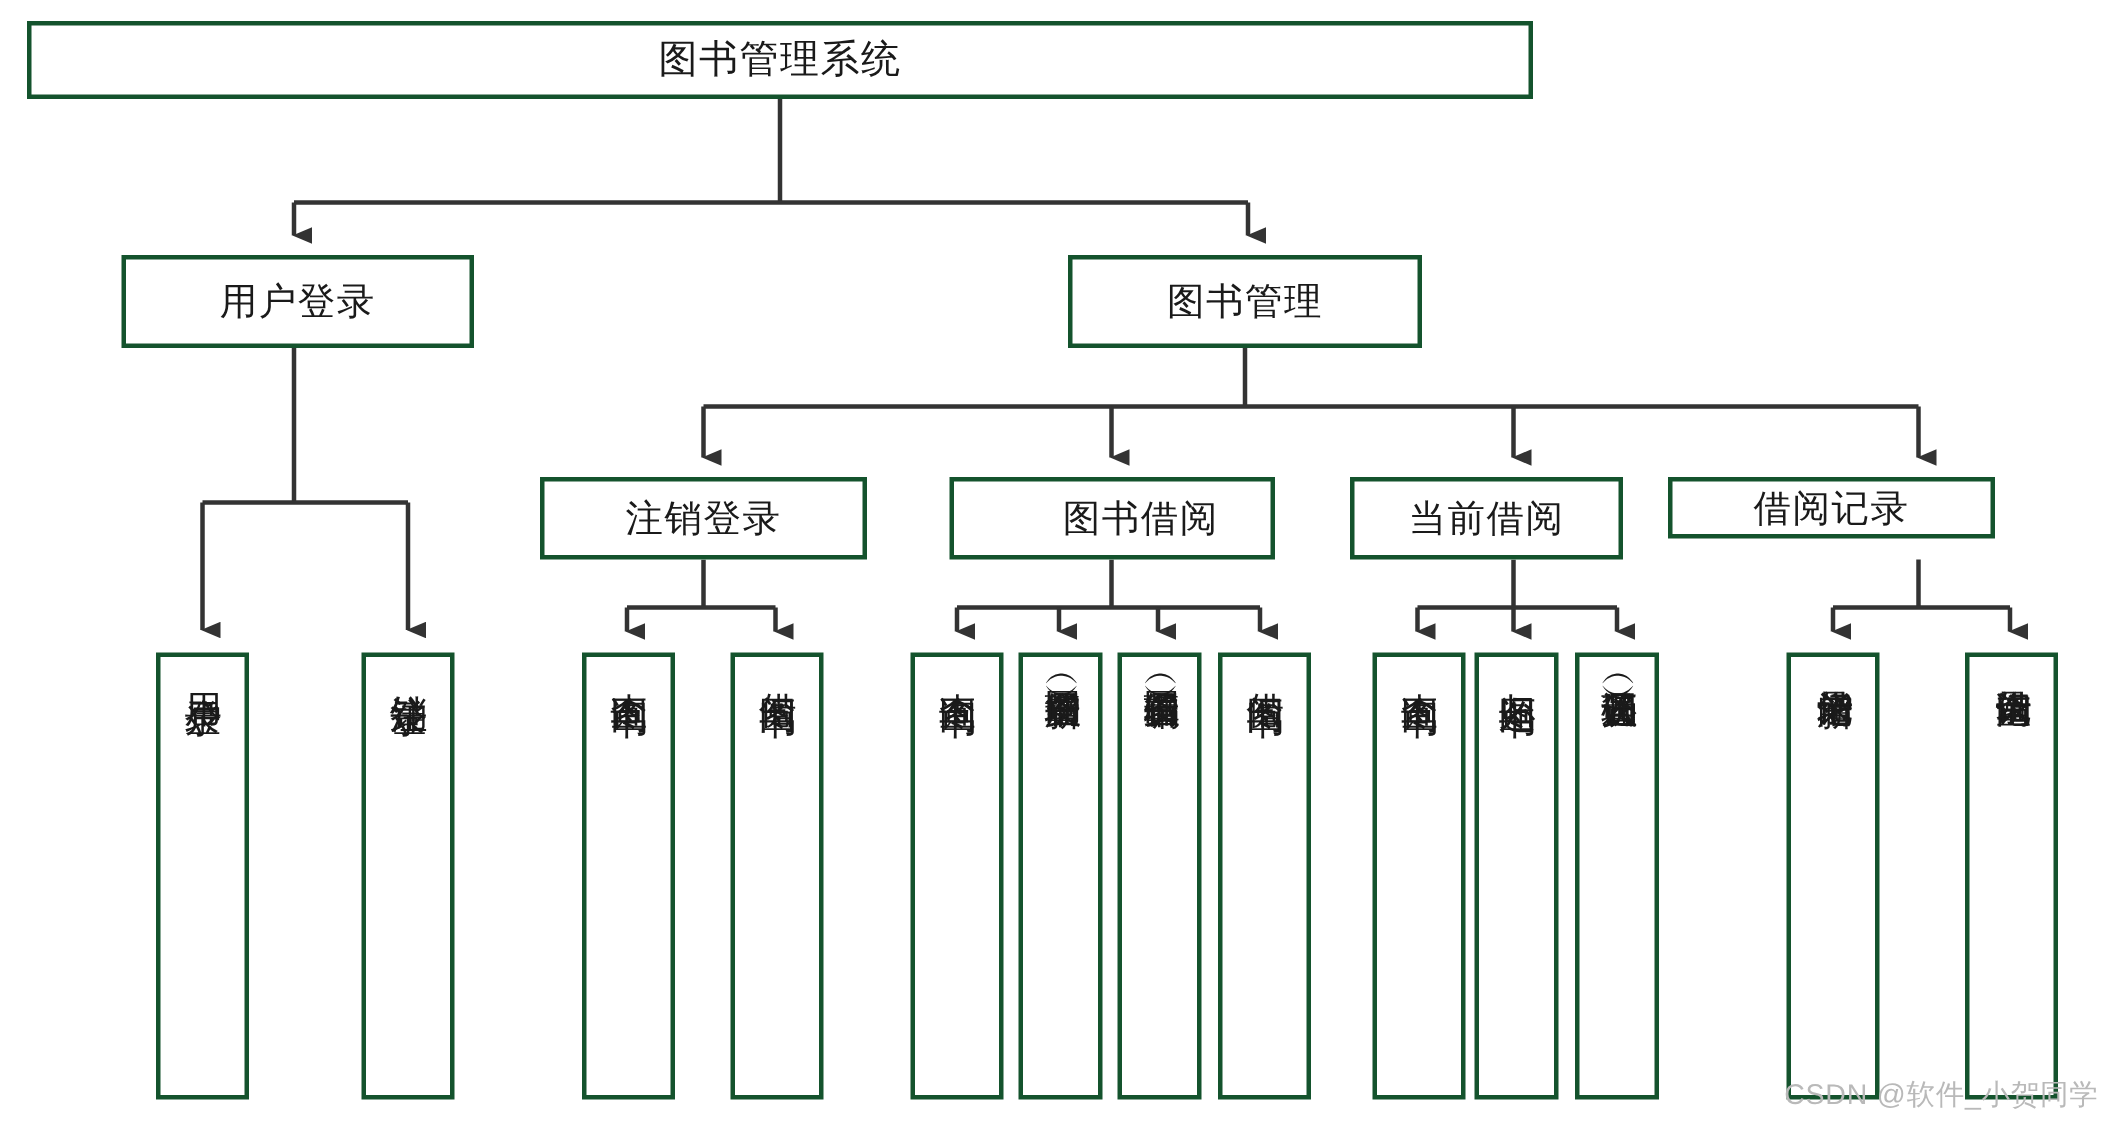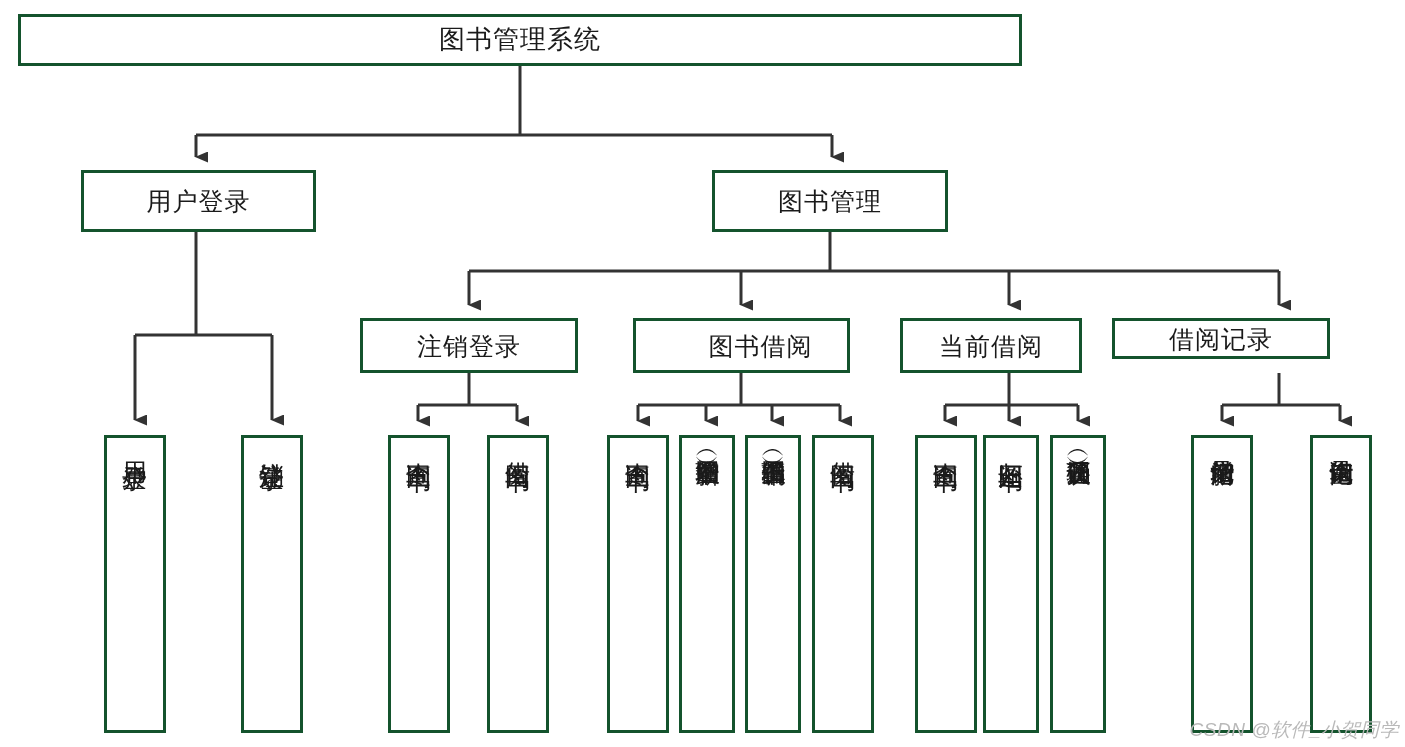--- a/index.html
+++ b/index.html
@@ -67,21 +67,20 @@
   }
   .watermark {
     position: absolute;
     right: 6px;
     bottom: 4px;
     font-size: 19px;
     color: #b9b9b9;
     letter-spacing: 0.5px;
     white-space: nowrap;
     z-index: 3;
-    font-style: italic;
   }
 </style>
 </head>
 <body>
 
 <div id="diagram-root">
 
   <svg id="connectors" viewBox="0 0 1405 747" xmlns="http://www.w3.org/2000/svg">
     <defs>
       <marker id="arrowhead" markerWidth="11" markerHeight="13" refX="5.5" refY="12" orient="auto" markerUnits="userSpaceOnUse">

